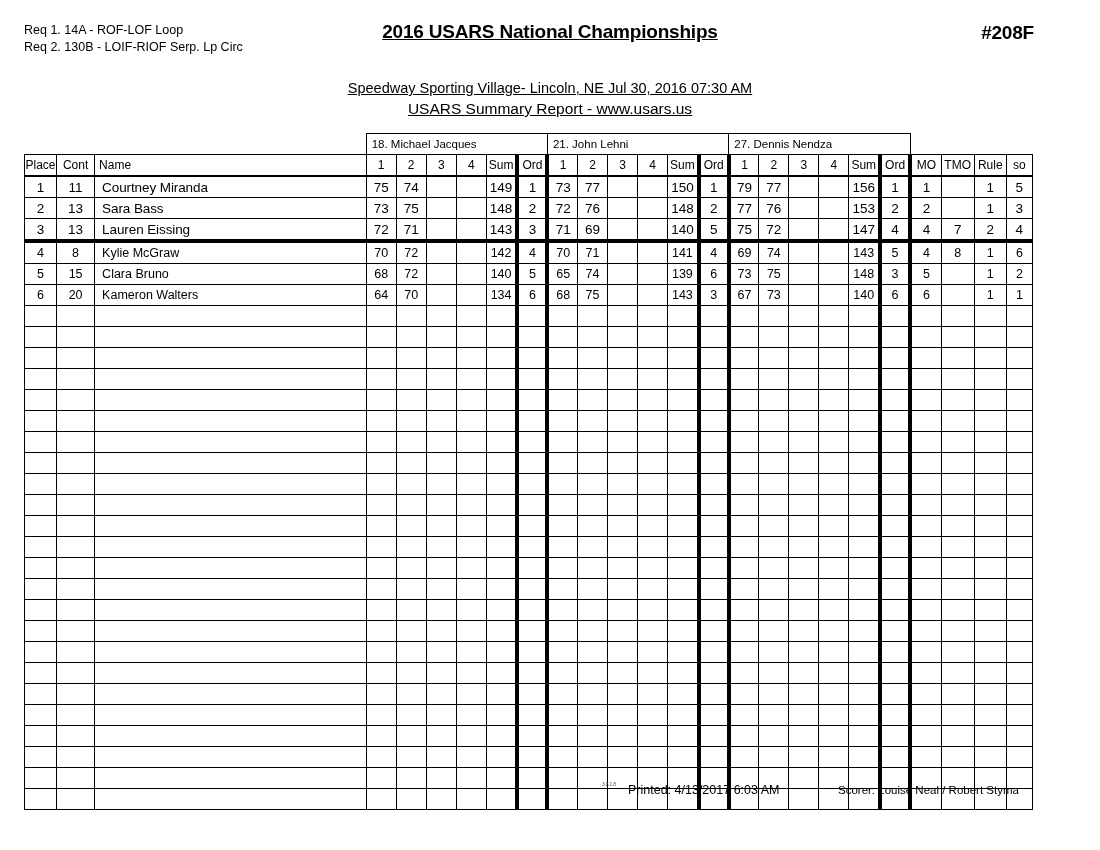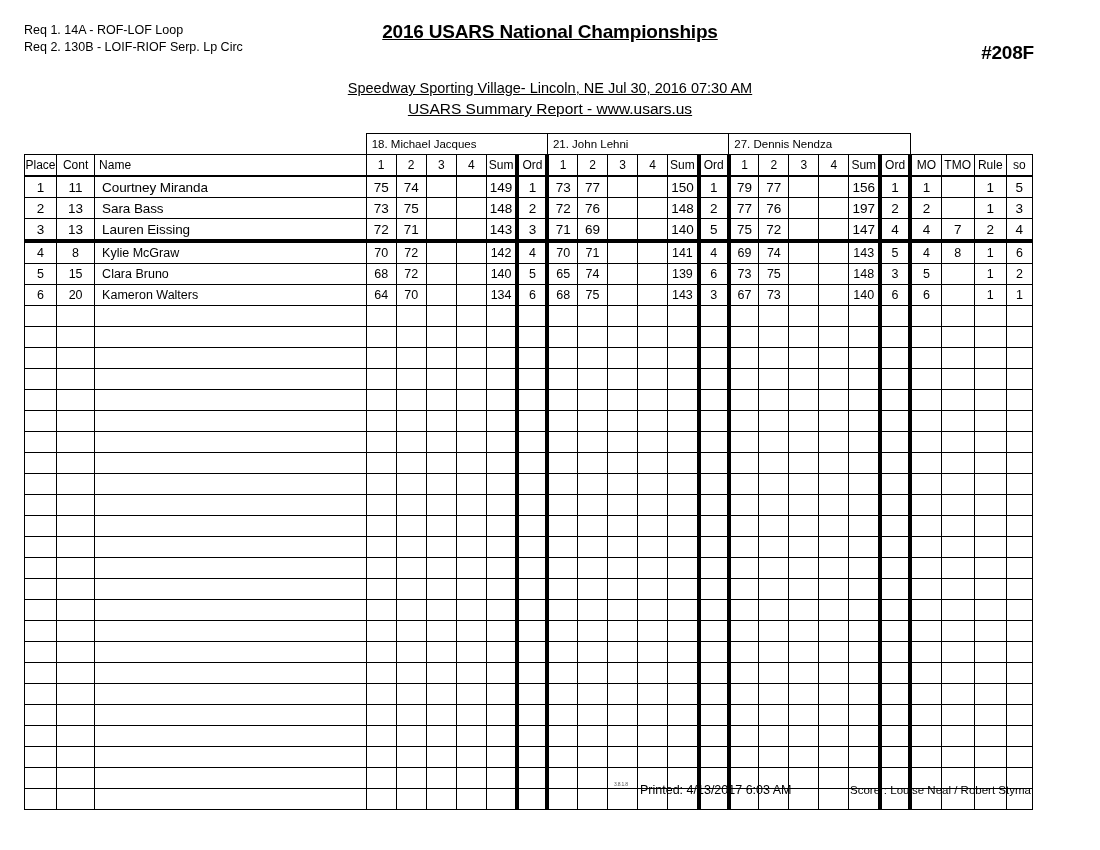--- a/index.html
+++ b/index.html
@@ -61,21 +61,20 @@
   }
 
   
   #heat-number {
     position: absolute;
     right: 66px;
     top: 22px;
     font-size: 19px;
     font-weight: bold;
     letter-spacing: -0.2px;
-    margin-top: 20px;
   }
 
   
   #sheet {
     position: absolute;
     left: 24px;
     top: 133px;
     width: 1009px;
     border-collapse: collapse;
     table-layout: fixed;
@@ -130,21 +129,21 @@
 
   
   tr.cutline td { border-bottom: 4px solid #000000 !important; }
 
   
   tr.headline td { border-bottom: 2px solid #000000 !important; }
 
   
   #footer {
     position: absolute;
-    left: 20px;
+    left: 8px;
     top: 783px;
     width: 1009px;
     height: 20px;
     font-size: 12.5px;
     white-space: nowrap;
     padding-left: 8px;
   }
   #version-code {
     position: absolute;
     left: 594px;
@@ -284,21 +283,21 @@
         <td class="c-score">72</td>
         <td class="c-score">76</td>
         <td class="c-score"></td>
         <td class="c-score"></td>
         <td class="c-sum">148</td>
         <td class="c-ord sep-left sep-right">2</td>
         <td class="c-score">77</td>
         <td class="c-score">76</td>
         <td class="c-score"></td>
         <td class="c-score"></td>
-        <td class="c-sum">197</td>
+        <td class="c-sum">153</td>
         <td class="c-ord sep-left sep-right">2</td>
         <td class="c-mo">2</td>
         <td class="c-mo"></td>
         <td class="c-mo">1</td>
         <td class="c-mo">3</td>
       </tr>
       <tr class="medal cutline">
         <td class="c-place">3</td>
         <td class="c-cont">13</td>
         <td class="c-name">Lauren Eissing</td>

